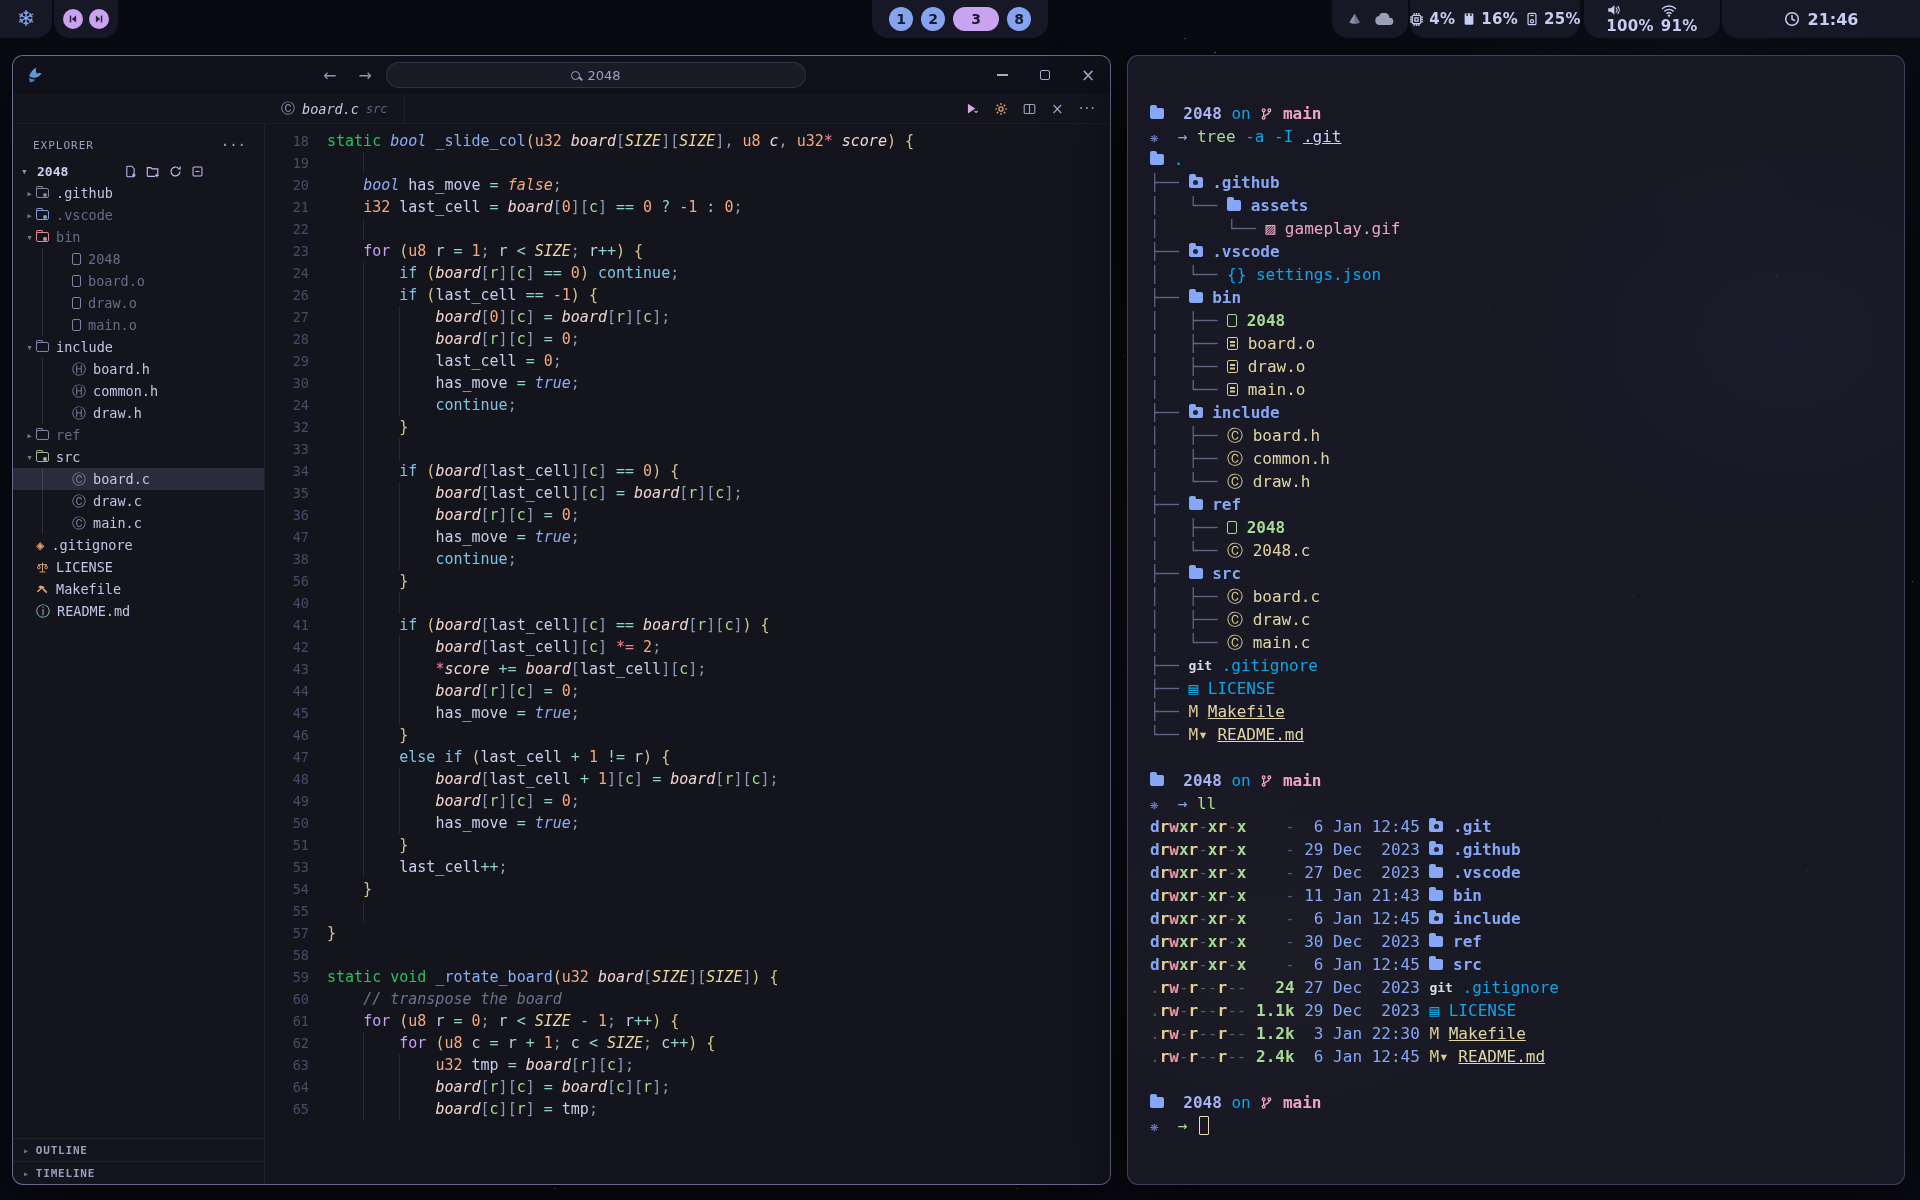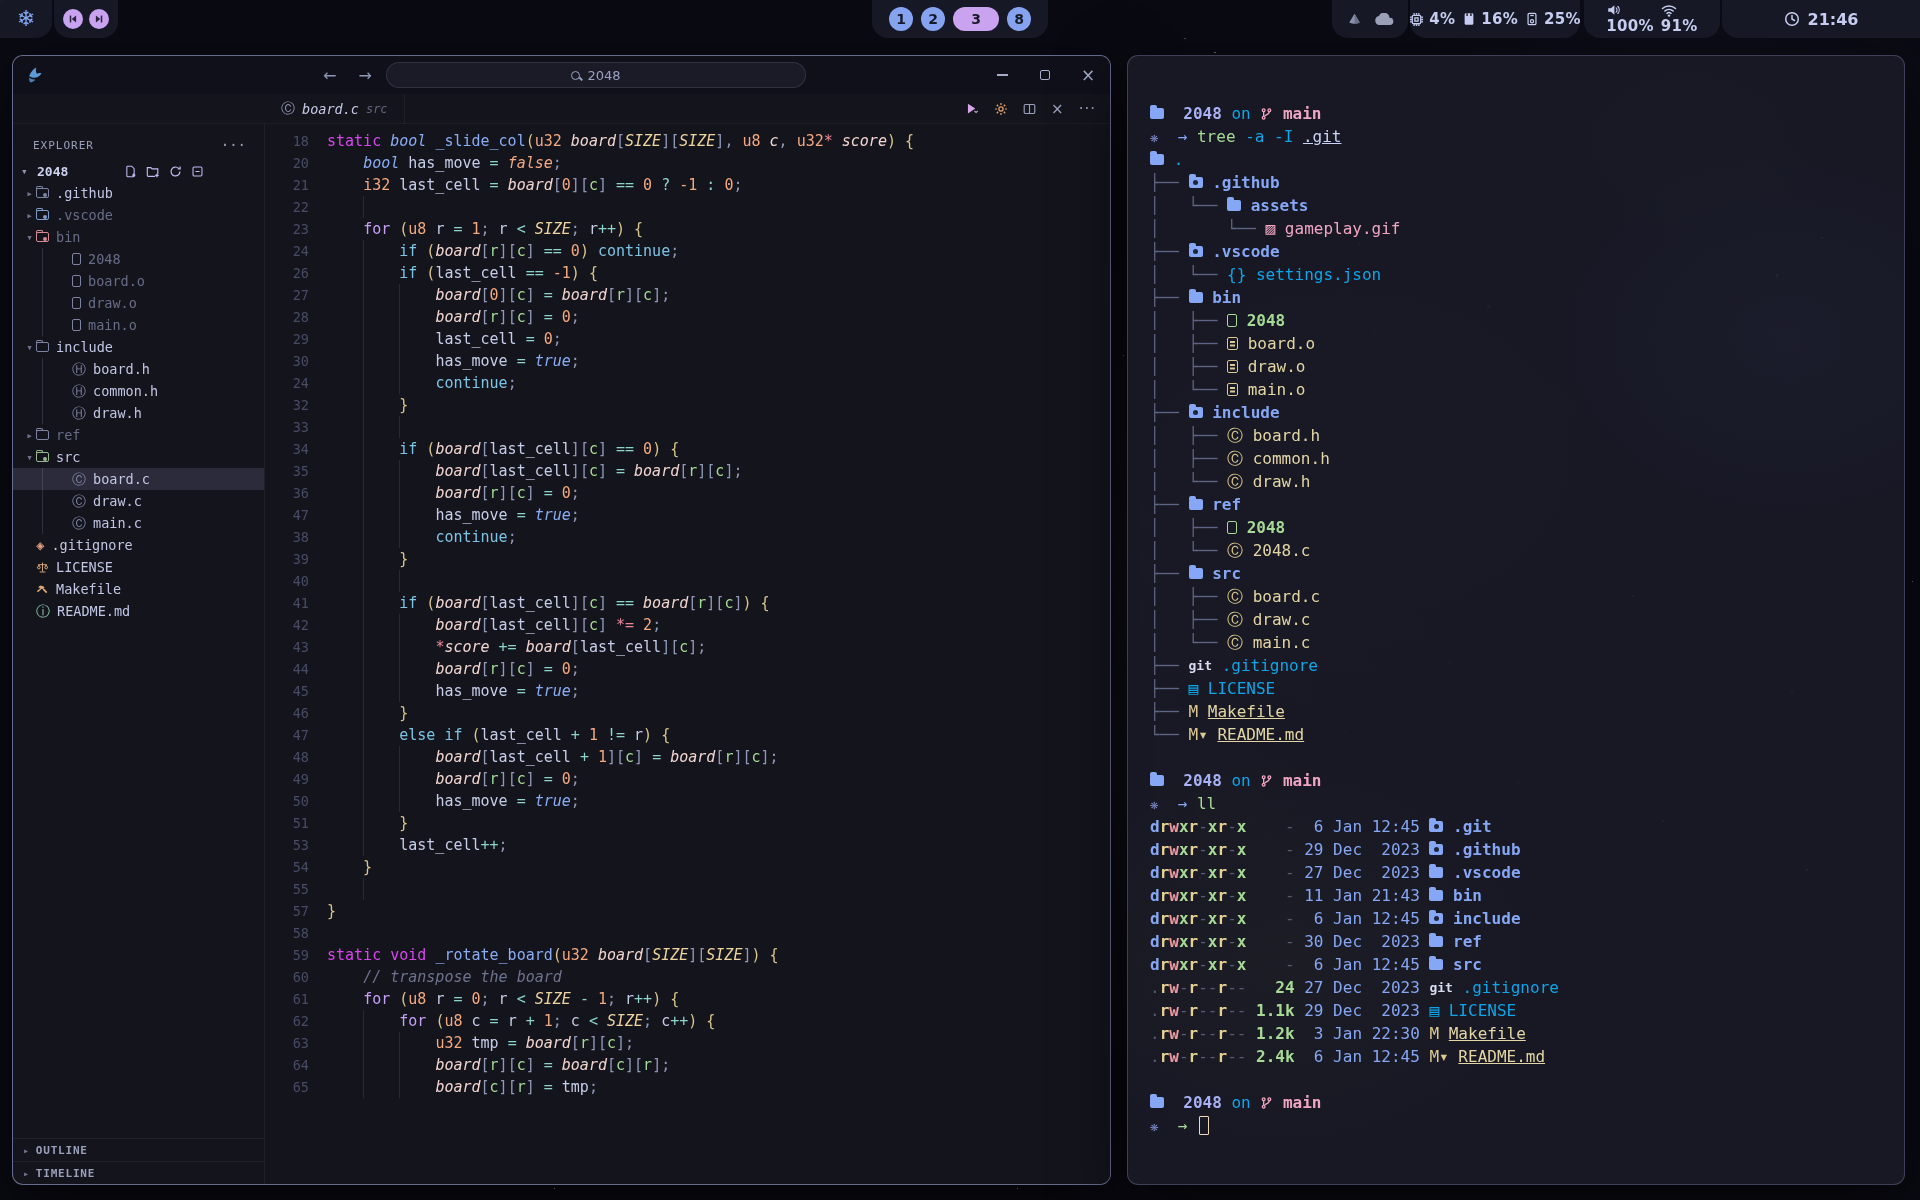--- a/index.html
+++ b/index.html
@@ -98,21 +98,21 @@
   .efold .dot{position:absolute;right:1px;bottom:0px;width:4px;height:4px;border-radius:50%;background:currentColor}
   .efile{display:inline-block;width:9px;height:12px;border:1.3px solid currentColor;border-radius:2px}
   .glyic{font-size:14px;line-height:1}
 
   
   .codearea{flex:1;position:relative;font-family:"DejaVu Sans Mono",monospace;font-size:15px;padding-top:6px;overflow:hidden;background:#14141d}
   .cline{height:22px;line-height:22px;display:flex;white-space:pre}
   .cline .ln{width:44px;flex:0 0 44px;text-align:right;color:#474c66;margin-right:18px;font-size:13.5px}
   .cline .ct{position:relative;flex:1;white-space:pre}
   .ig{position:absolute;top:0;bottom:0;width:1px;background:rgba(110,115,141,.22)}
-  .tk.x{color:#c6cde8}.tk.r{color:#d946ef}.tk.m{color:#c6a0f6}.tk.s{color:#7dc4e4}
+  .tk.x{color:#c6cde8}.tk.r{color:#22c55e}.tk.m{color:#c6a0f6}.tk.s{color:#7dc4e4}
   .tk.t{color:#f5a97f}.tk.T{color:#8aadf4;font-style:italic}.tk.F{color:#f5a97f;font-style:italic}
   .tk.f{color:#8aadf4}.tk.M{color:#eed49f;font-style:italic}.tk.o{color:#8bd5ca}.tk.O{color:#ed8796}
   .tk.p{color:#f2d5cf;font-style:italic}.tk.g{color:#a6da95}.tk.n{color:#9099b8}.tk.b{color:#d9c58a}
   .tk.c{color:#6e738d;font-style:italic}
 
   
   .tcontent{position:absolute;left:22px;top:46px;right:10px;font-family:"DejaVu Sans Mono",monospace;font-size:16px}
   .tline{height:23px;line-height:23px;white-space:pre;display:flex;align-items:center}
   .tline>span{white-space:pre}
   .tW{color:#0ea5e9}.tdim{color:#5f6585}.tB{color:#86a7f5}.tBb{color:#86a7f5;font-weight:700}
@@ -655,39 +655,40 @@
             <span>OUTLINE</span>
           </div>
           <div class="exsect">
             <span class="chev">▸</span>
             <span>TIMELINE</span>
           </div>
         </div>
     </div>
     <div class="codearea" id="code">
         <div class="cline"><span class="ln">18</span><span class="ct"><span class="tk r">static </span><span class="tk T">bool </span><span class="tk f">_slide_col</span><span class="tk b">(</span><span class="tk t">u32 </span><span class="tk p">board</span><span class="tk n">[</span><span class="tk M">SIZE</span><span class="tk n">]</span><span class="tk n">[</span><span class="tk M">SIZE</span><span class="tk n">]</span><span class="tk n">, </span><span class="tk t">u8 </span><span class="tk p">c</span><span class="tk n">, </span><span class="tk t">u32</span><span class="tk O">*</span><span class="tk p"> score</span><span class="tk b">)</span><span class="tk b"> {</span></span></div>
+        <div class="cline"><span class="ln">19</span><span class="ct"><span class="ig" style="left: 4ch;"></span></span></div>
         <div class="cline"><span class="ln">20</span><span class="ct"><span class="tk x">    </span><span class="tk T">bool </span><span class="tk x">has_move </span><span class="tk o">= </span><span class="tk F">false</span><span class="tk n">;</span></span></div>
         <div class="cline"><span class="ln">21</span><span class="ct"><span class="tk x">    </span><span class="tk t">i32 </span><span class="tk x">last_cell </span><span class="tk o">= </span><span class="tk p">board</span><span class="tk n">[</span><span class="tk t">0</span><span class="tk n">]</span><span class="tk n">[</span><span class="tk g">c</span><span class="tk n">] </span><span class="tk o">== </span><span class="tk t">0 </span><span class="tk o">? </span><span class="tk t">-1 </span><span class="tk o">: </span><span class="tk t">0</span><span class="tk n">;</span></span></div>
         <div class="cline"><span class="ln">22</span><span class="ct"><span class="ig" style="left: 4ch;"></span></span></div>
         <div class="cline"><span class="ln">23</span><span class="ct"><span class="tk x">    </span><span class="tk m">for </span><span class="tk b">(</span><span class="tk t">u8 </span><span class="tk x">r </span><span class="tk o">= </span><span class="tk t">1</span><span class="tk n">; </span><span class="tk x">r </span><span class="tk o">&lt; </span><span class="tk M">SIZE</span><span class="tk n">; </span><span class="tk x">r</span><span class="tk o">++</span><span class="tk b">)</span><span class="tk b"> {</span></span></div>
         <div class="cline"><span class="ln">24</span><span class="ct"><span class="ig" style="left: 4ch;"></span><span class="tk x">        </span><span class="tk s">if </span><span class="tk b">(</span><span class="tk p">board</span><span class="tk n">[</span><span class="tk g">r</span><span class="tk n">]</span><span class="tk n">[</span><span class="tk g">c</span><span class="tk n">] </span><span class="tk o">== </span><span class="tk t">0</span><span class="tk b">)</span><span class="tk s"> continue</span><span class="tk n">;</span></span></div>
         <div class="cline"><span class="ln">26</span><span class="ct"><span class="ig" style="left: 4ch;"></span><span class="tk x">        </span><span class="tk s">if </span><span class="tk b">(</span><span class="tk x">last_cell </span><span class="tk o">== </span><span class="tk t">-1</span><span class="tk b">)</span><span class="tk b"> {</span></span></div>
         <div class="cline"><span class="ln">27</span><span class="ct"><span class="ig" style="left: 4ch;"></span><span class="ig" style="left: 8ch;"></span><span class="tk x">            </span><span class="tk p">board</span><span class="tk n">[</span><span class="tk t">0</span><span class="tk n">]</span><span class="tk n">[</span><span class="tk g">c</span><span class="tk n">] </span><span class="tk o">= </span><span class="tk p">board</span><span class="tk n">[</span><span class="tk g">r</span><span class="tk n">]</span><span class="tk n">[</span><span class="tk g">c</span><span class="tk n">]</span><span class="tk n">;</span></span></div>
         <div class="cline"><span class="ln">28</span><span class="ct"><span class="ig" style="left: 4ch;"></span><span class="ig" style="left: 8ch;"></span><span class="tk x">            </span><span class="tk p">board</span><span class="tk n">[</span><span class="tk g">r</span><span class="tk n">]</span><span class="tk n">[</span><span class="tk g">c</span><span class="tk n">] </span><span class="tk o">= </span><span class="tk t">0</span><span class="tk n">;</span></span></div>
         <div class="cline"><span class="ln">29</span><span class="ct"><span class="ig" style="left: 4ch;"></span><span class="ig" style="left: 8ch;"></span><span class="tk x">            </span><span class="tk x">last_cell </span><span class="tk o">= </span><span class="tk t">0</span><span class="tk n">;</span></span></div>
         <div class="cline"><span class="ln">30</span><span class="ct"><span class="ig" style="left: 4ch;"></span><span class="ig" style="left: 8ch;"></span><span class="tk x">            </span><span class="tk x">has_move </span><span class="tk o">= </span><span class="tk T">true</span><span class="tk n">;</span></span></div>
         <div class="cline"><span class="ln">24</span><span class="ct"><span class="ig" style="left: 4ch;"></span><span class="ig" style="left: 8ch;"></span><span class="tk x">            </span><span class="tk s">continue</span><span class="tk n">;</span></span></div>
         <div class="cline"><span class="ln">32</span><span class="ct"><span class="ig" style="left: 4ch;"></span><span class="tk b">        }</span></span></div>
         <div class="cline"><span class="ln">33</span><span class="ct"><span class="ig" style="left: 4ch;"></span><span class="ig" style="left: 8ch;"></span></span></div>
         <div class="cline"><span class="ln">34</span><span class="ct"><span class="ig" style="left: 4ch;"></span><span class="tk x">        </span><span class="tk s">if </span><span class="tk b">(</span><span class="tk p">board</span><span class="tk n">[</span><span class="tk x">last_cell</span><span class="tk n">]</span><span class="tk n">[</span><span class="tk g">c</span><span class="tk n">] </span><span class="tk o">== </span><span class="tk t">0</span><span class="tk b">)</span><span class="tk b"> {</span></span></div>
         <div class="cline"><span class="ln">35</span><span class="ct"><span class="ig" style="left: 4ch;"></span><span class="ig" style="left: 8ch;"></span><span class="tk x">            </span><span class="tk p">board</span><span class="tk n">[</span><span class="tk x">last_cell</span><span class="tk n">]</span><span class="tk n">[</span><span class="tk g">c</span><span class="tk n">] </span><span class="tk o">= </span><span class="tk p">board</span><span class="tk n">[</span><span class="tk g">r</span><span class="tk n">]</span><span class="tk n">[</span><span class="tk g">c</span><span class="tk n">]</span><span class="tk n">;</span></span></div>
         <div class="cline"><span class="ln">36</span><span class="ct"><span class="ig" style="left: 4ch;"></span><span class="ig" style="left: 8ch;"></span><span class="tk x">            </span><span class="tk p">board</span><span class="tk n">[</span><span class="tk g">r</span><span class="tk n">]</span><span class="tk n">[</span><span class="tk g">c</span><span class="tk n">] </span><span class="tk o">= </span><span class="tk t">0</span><span class="tk n">;</span></span></div>
         <div class="cline"><span class="ln">47</span><span class="ct"><span class="ig" style="left: 4ch;"></span><span class="ig" style="left: 8ch;"></span><span class="tk x">            </span><span class="tk x">has_move </span><span class="tk o">= </span><span class="tk T">true</span><span class="tk n">;</span></span></div>
         <div class="cline"><span class="ln">38</span><span class="ct"><span class="ig" style="left: 4ch;"></span><span class="ig" style="left: 8ch;"></span><span class="tk x">            </span><span class="tk s">continue</span><span class="tk n">;</span></span></div>
-        <div class="cline"><span class="ln">39</span><span class="ct"><span class="ig" style="left: 4ch;"></span><span class="tk b">        }</span></span></div>
+        <div class="cline"><span class="ln">56</span><span class="ct"><span class="ig" style="left: 4ch;"></span><span class="tk b">        }</span></span></div>
         <div class="cline"><span class="ln">40</span><span class="ct"><span class="ig" style="left: 4ch;"></span><span class="ig" style="left: 8ch;"></span></span></div>
         <div class="cline"><span class="ln">41</span><span class="ct"><span class="ig" style="left: 4ch;"></span><span class="tk x">        </span><span class="tk s">if </span><span class="tk b">(</span><span class="tk p">board</span><span class="tk n">[</span><span class="tk x">last_cell</span><span class="tk n">]</span><span class="tk n">[</span><span class="tk g">c</span><span class="tk n">] </span><span class="tk o">== </span><span class="tk p">board</span><span class="tk n">[</span><span class="tk g">r</span><span class="tk n">]</span><span class="tk n">[</span><span class="tk g">c</span><span class="tk n">]</span><span class="tk b">)</span><span class="tk b"> {</span></span></div>
         <div class="cline"><span class="ln">42</span><span class="ct"><span class="ig" style="left: 4ch;"></span><span class="ig" style="left: 8ch;"></span><span class="tk x">            </span><span class="tk p">board</span><span class="tk n">[</span><span class="tk x">last_cell</span><span class="tk n">]</span><span class="tk n">[</span><span class="tk g">c</span><span class="tk n">] </span><span class="tk O">*= </span><span class="tk t">2</span><span class="tk n">;</span></span></div>
         <div class="cline"><span class="ln">43</span><span class="ct"><span class="ig" style="left: 4ch;"></span><span class="ig" style="left: 8ch;"></span><span class="tk x">            </span><span class="tk O">*</span><span class="tk p">score </span><span class="tk o">+= </span><span class="tk p">board</span><span class="tk n">[</span><span class="tk x">last_cell</span><span class="tk n">]</span><span class="tk n">[</span><span class="tk g">c</span><span class="tk n">]</span><span class="tk n">;</span></span></div>
         <div class="cline"><span class="ln">44</span><span class="ct"><span class="ig" style="left: 4ch;"></span><span class="ig" style="left: 8ch;"></span><span class="tk x">            </span><span class="tk p">board</span><span class="tk n">[</span><span class="tk g">r</span><span class="tk n">]</span><span class="tk n">[</span><span class="tk g">c</span><span class="tk n">] </span><span class="tk o">= </span><span class="tk t">0</span><span class="tk n">;</span></span></div>
         <div class="cline"><span class="ln">45</span><span class="ct"><span class="ig" style="left: 4ch;"></span><span class="ig" style="left: 8ch;"></span><span class="tk x">            </span><span class="tk x">has_move </span><span class="tk o">= </span><span class="tk T">true</span><span class="tk n">;</span></span></div>
         <div class="cline"><span class="ln">46</span><span class="ct"><span class="ig" style="left: 4ch;"></span><span class="tk b">        }</span></span></div>
         <div class="cline"><span class="ln">47</span><span class="ct"><span class="ig" style="left: 4ch;"></span><span class="tk x">        </span><span class="tk s">else </span><span class="tk s">if </span><span class="tk b">(</span><span class="tk x">last_cell </span><span class="tk o">+ </span><span class="tk t">1 </span><span class="tk o">!= </span><span class="tk x">r</span><span class="tk b">)</span><span class="tk b"> {</span></span></div>
         <div class="cline"><span class="ln">48</span><span class="ct"><span class="ig" style="left: 4ch;"></span><span class="ig" style="left: 8ch;"></span><span class="tk x">            </span><span class="tk p">board</span><span class="tk n">[</span><span class="tk x">last_cell </span><span class="tk o">+ </span><span class="tk t">1</span><span class="tk n">]</span><span class="tk n">[</span><span class="tk g">c</span><span class="tk n">] </span><span class="tk o">= </span><span class="tk p">board</span><span class="tk n">[</span><span class="tk g">r</span><span class="tk n">]</span><span class="tk n">[</span><span class="tk g">c</span><span class="tk n">]</span><span class="tk n">;</span></span></div>
         <div class="cline"><span class="ln">49</span><span class="ct"><span class="ig" style="left: 4ch;"></span><span class="ig" style="left: 8ch;"></span><span class="tk x">            </span><span class="tk p">board</span><span class="tk n">[</span><span class="tk g">r</span><span class="tk n">]</span><span class="tk n">[</span><span class="tk g">c</span><span class="tk n">] </span><span class="tk o">= </span><span class="tk t">0</span><span class="tk n">;</span></span></div>

